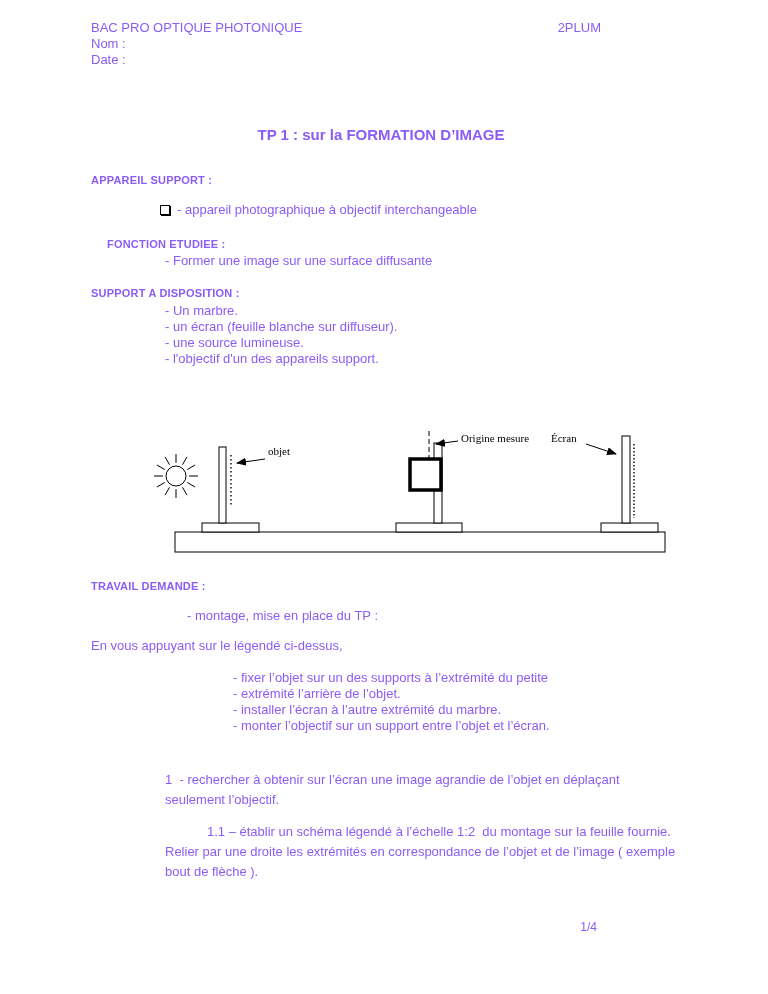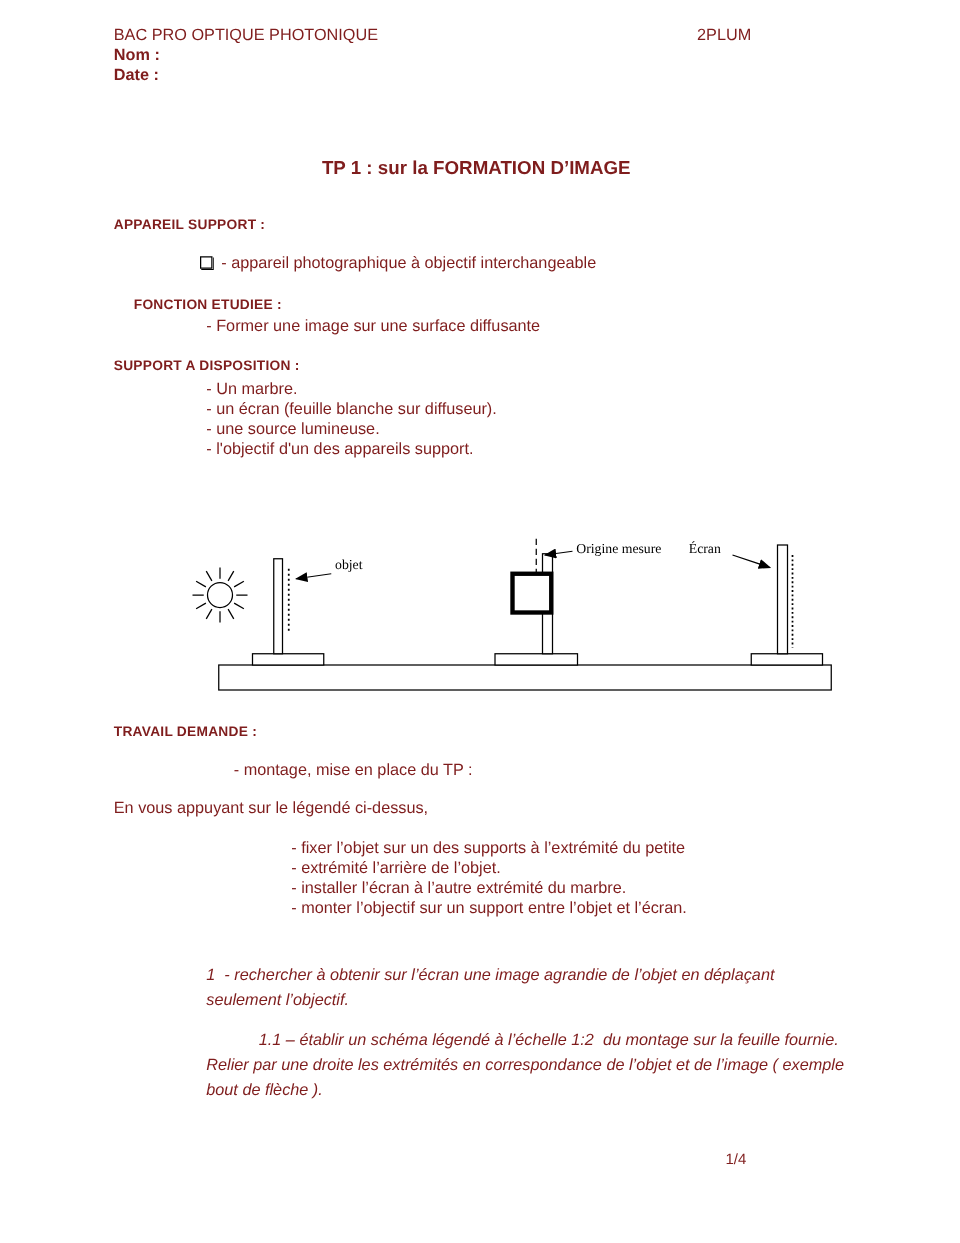--- a/index.html
+++ b/index.html
@@ -2,27 +2,27 @@
 <html><head>
 <meta charset="utf-8">
 <style>
   * { box-sizing: border-box; }
   html, body { margin: 0; padding: 0; background: #ffffff; }
   .page {
     position: relative;
     width: 692px;
     height: 994px;
     background: #ffffff;
-    color: #7f1d1d;
+    color: #8b5cf6;
     font-family: "Liberation Sans", sans-serif;
     font-size: 13px;
     padding: 20px 91px 0 91px;
     overflow: hidden;
   }
-  .hline { line-height: 16px; font-weight: bold; }
+  .hline { line-height: 16px; }
   .header-row { display: flex; justify-content: space-between; line-height: 16px; }
   .doc-title {
     font-size: 15px;
     font-weight: bold;
     text-align: center;
     margin: 58px 0 4px 70px;
     line-height: 18px;
   }
   .sec-heading {
     font-size: 11px;
@@ -45,21 +45,21 @@
   .materiel-heading { margin-top: 18px; }
   .materiel-list { margin: 3px 0 0 74px; }
   .materiel-list div { line-height: 16px; }
   .diagram { display: block; margin: 58px 0 0 54px; }
   .diagram text { font: 11px "Liberation Serif", serif; fill: #000; }
   .travail-heading { margin-top: 20px; }
   .montage-line { margin: 15px 0 0 96px; line-height: 16px; }
   .lead-line { margin-top: 14px; line-height: 16px; }
   .steps-list { margin: 16px 0 0 142px; }
   .steps-list div { line-height: 16px; }
-  .para { width: 512px; margin-left: 74px; line-height: 20px; white-space: pre-wrap; font-style: italic; }
+  .para { width: 512px; margin-left: 74px; line-height: 20px; white-space: pre-wrap; }
   .q1 { margin-top: 36px; }
   .q11 { margin-top: 12px; text-indent: 42px; }
   .page-number {
     position: absolute;
     right: 95px;
     bottom: 60px;
     font-size: 12px;
     line-height: 14px;
   }
 </style>

